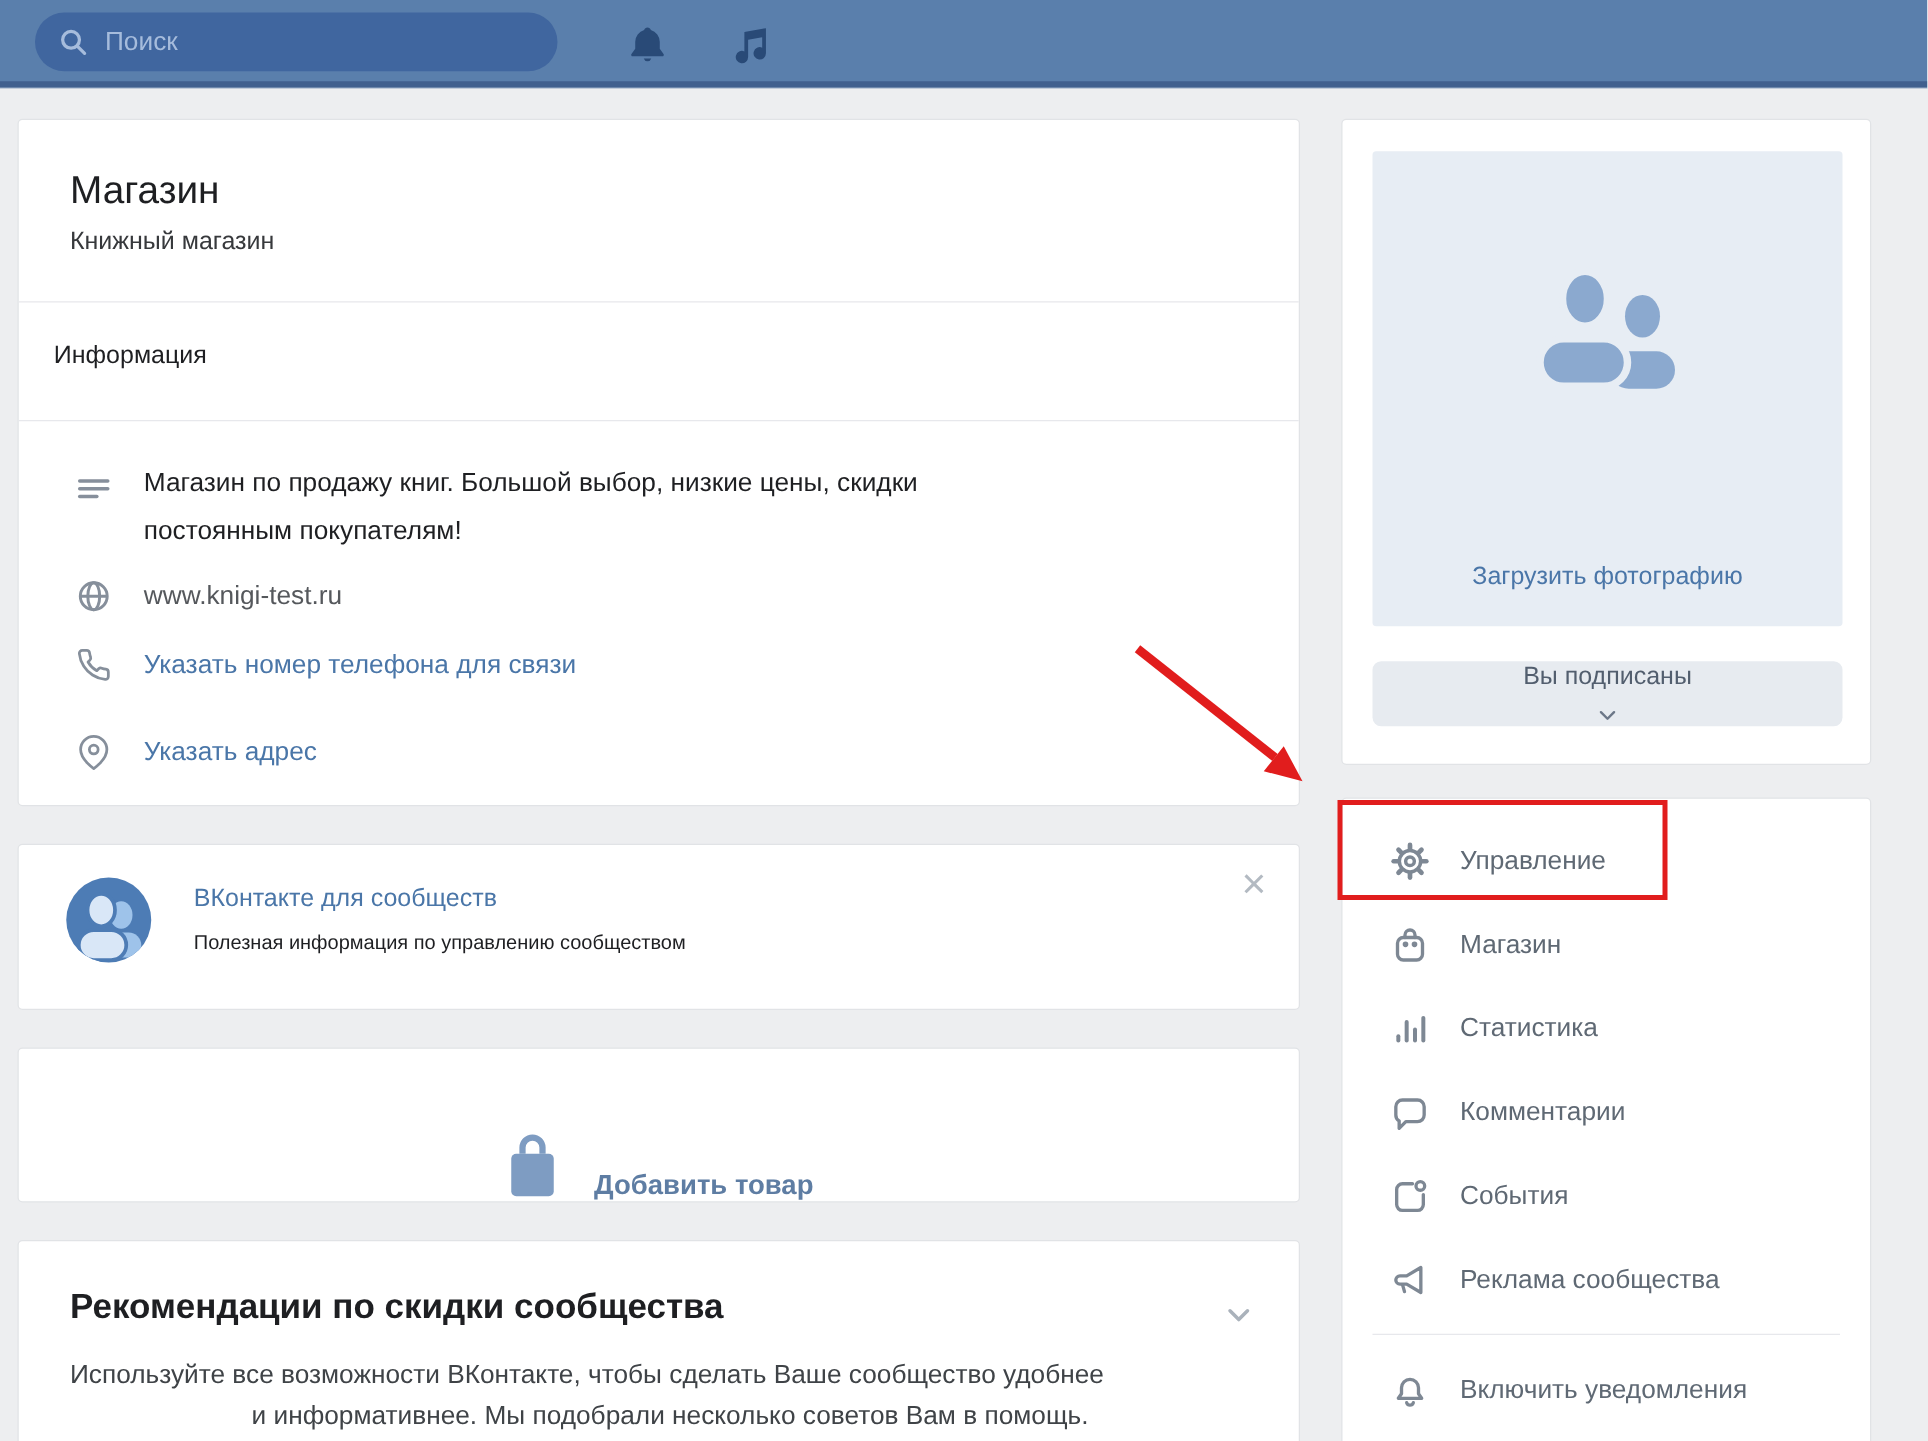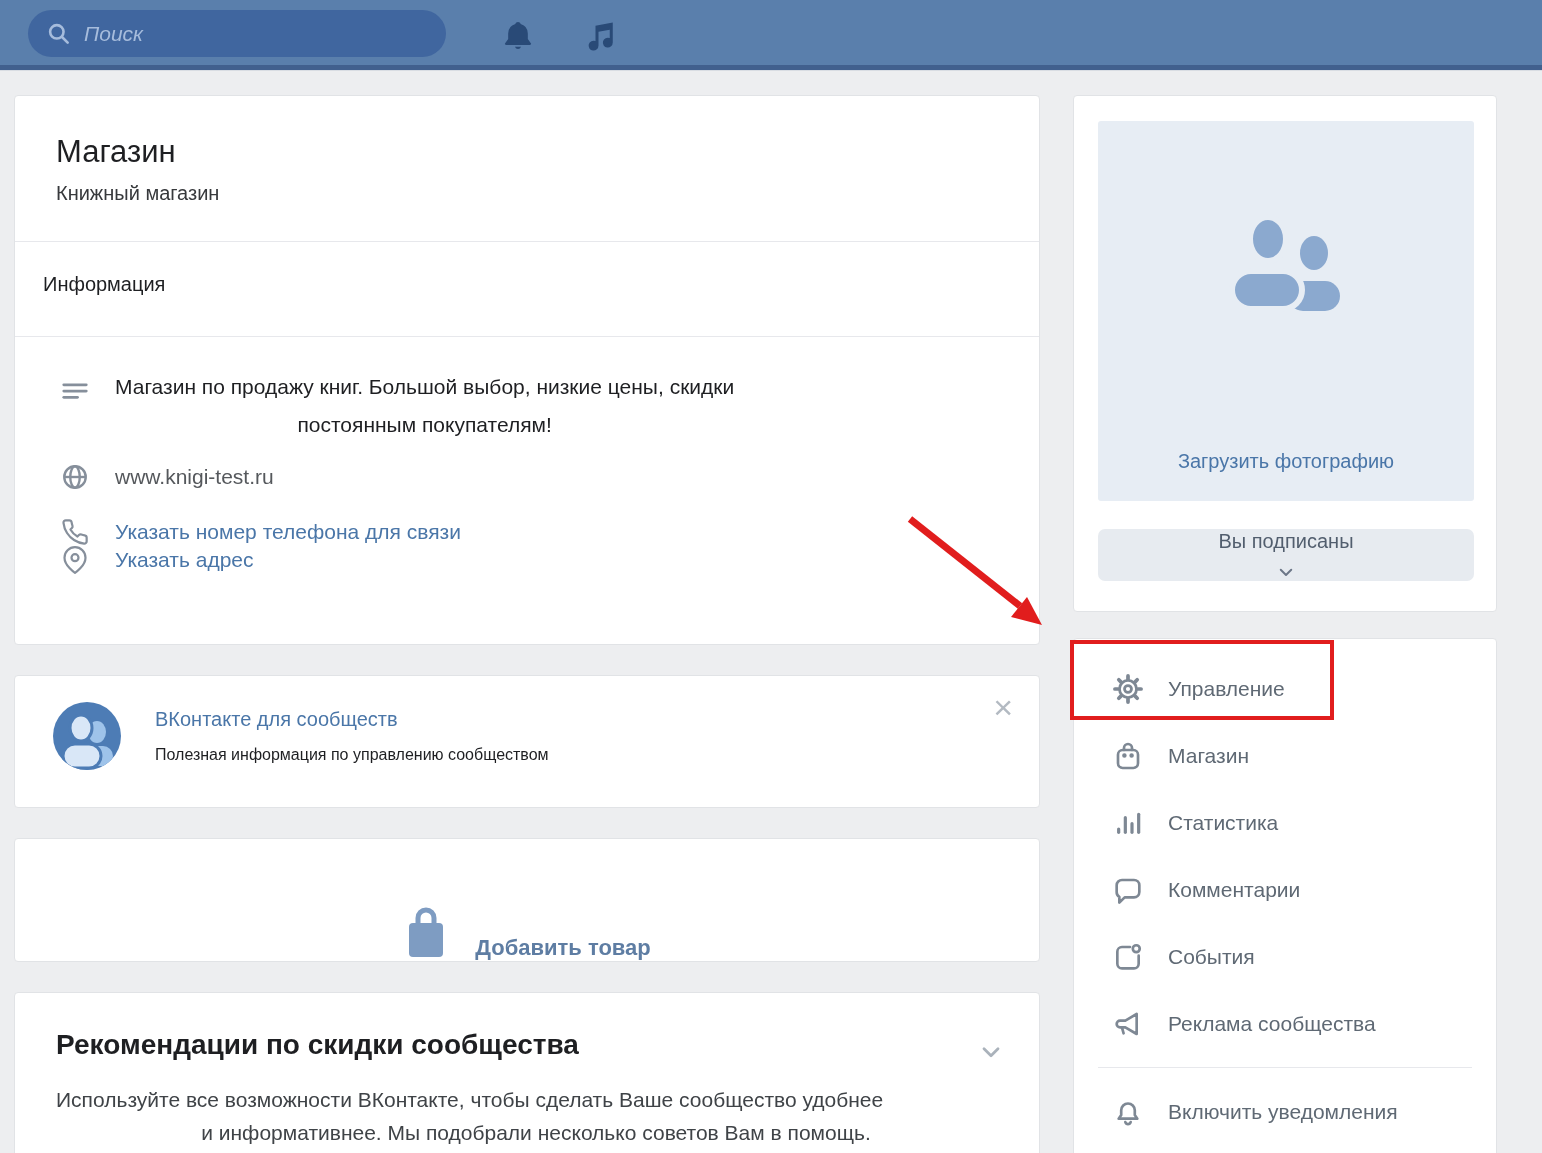--- a/index.html
+++ b/index.html
@@ -20,21 +20,20 @@
   }
   .search-pill {
     position:absolute; left:28px; top:10px; width:418px; height:47px;
     background:#40669f; border-radius:24px;
     display:flex; align-items:center; gap:12px; padding:0 18px;
   }
   .search-pill input {
     background:transparent; border:none; outline:none;
     color:#c3d3ea; font-size:21px; font-family:"Liberation Sans",sans-serif;
     width:320px;
-    font-style:italic;
   }
   .search-pill input::placeholder { color:#a6bcdc; opacity:1; }
   .topbar-icon { position:absolute; top:0; height:71px; display:flex; align-items:center; }
   .topbar-icon.bell  { left:499px; }
   .topbar-icon.music { left:582px; }
   
   .card {
     position:absolute; background:#fff;
     border:1px solid #e1e3e6; border-radius:4px;
   }
@@ -43,21 +42,21 @@
   .c-title   { position:absolute; left:41px; top:38px;  font-size:31px; color:#1e1f22; }
   .c-subtitle{ position:absolute; left:41px; top:86px;  font-size:20px; color:#37393c; }
   .c-section { position:absolute; left:28px; top:177px; font-size:20px; color:#1e1f22; }
   .info-row {
     position:absolute; left:44px; display:flex; align-items:center; gap:24px;
     font-size:21px; color:#1e1f22;
   }
   .info-row .icon-box { width:32px; display:flex; justify-content:center; flex:none; }
   .info-row.desc { align-items:flex-start; }
   .info-row.desc .icon-box { margin-top:8px; }
-  .desc-text { line-height:38px; color:#1e1f22;text-align:center; }
+  .desc-text { line-height:38px; color:#1e1f22; }
   .muted-text { color:#55585c; }
   .link { color:#4a76a8; cursor:pointer; text-decoration:none; }
   
   .promo-avatar {
     position:absolute; left:38px; top:26px; width:68px; height:68px;
     border-radius:50%; background:#4d7cb5; overflow:hidden;
   }
   .promo-title    { position:absolute; left:140px; top:32px; font-size:20px; }
   .promo-subtitle { position:absolute; left:140px; top:70px; font-size:16px; color:#1e1f22; }
   .promo-close {
@@ -168,21 +167,21 @@
 
     <div class="info-row" style="top:422px;">
       <span class="icon-box">
         <svg width="28" height="28" viewBox="0 0 24 24" stroke="#868f9b" stroke-width="1.9" fill="none" stroke-linejoin="round">
           <path d="M22 16.92v3a2 2 0 0 1-2.18 2 19.79 19.79 0 0 1-8.63-3.07 19.5 19.5 0 0 1-6-6 19.79 19.79 0 0 1-3.07-8.67A2 2 0 0 1 4.11 2h3a2 2 0 0 1 2 1.72 12.84 12.84 0 0 0 .7 2.81 2 2 0 0 1-.45 2.11L8.09 9.91a16 16 0 0 0 6 6l1.27-1.27a2 2 0 0 1 2.11-.45 12.84 12.84 0 0 0 2.81.7A2 2 0 0 1 22 16.92z"></path>
         </svg>
       </span>
       <span class="link">Указать номер телефона для связи</span>
     </div>
 
-    <div class="info-row" style="top:450px;align-items:center;">
+    <div class="info-row" style="top:492px;align-items:center;">
       <span class="icon-box">
         <svg width="28" height="28" viewBox="0 0 24 24" stroke="#868f9b" stroke-width="1.9" fill="none" stroke-linejoin="round">
           <path d="M21 10c0 7-9 13-9 13s-9-6-9-13a9 9 0 0 1 18 0z"></path>
           <circle cx="12" cy="10" r="3"></circle>
         </svg>
       </span>
       <span class="link">Указать адрес</span>
     </div>
   </div>
 

